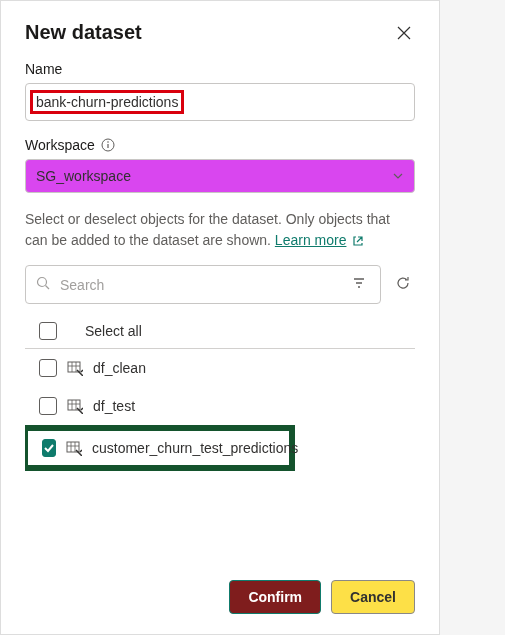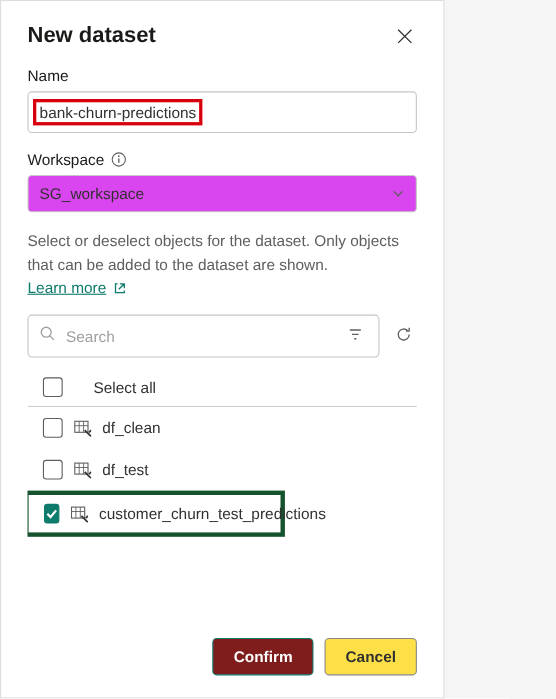--- a/index.html
+++ b/index.html
@@ -7,21 +7,21 @@
       margin: 0;
       padding: 0;
       font-family: "Segoe UI", -apple-system, sans-serif;
       background: #f5f5f5;
       width: 505px;
       height: 635px;
       overflow: hidden;
     }
     .dialog {
       background: #fff;
-      width: 404px;
+      width: 440px;
       height: 635px;
       border: 1px solid #ddd;
       padding: 20px 24px;
       position: relative;
       display: flex;
       flex-direction: column;
     }
     .dialog-header {
       display: flex;
       justify-content: space-between;
@@ -139,21 +139,21 @@
       border-bottom: 1px solid #d2d0ce;
       text-align: center;
     }
     .item-row {
       display: flex;
       align-items: center;
       gap: 10px;
       padding: 10px 14px;
     }
     .item-row.highlighted {
-      border: 4px solid #14532d;
+      border: 6px solid #14532d;
       margin-left: -3px;
       margin-right: 120px;
       margin-top: 0;
       padding: 8px 14px;
     }
     .checkbox {
       width: 18px;
       height: 18px;
       border: 1px solid #605e5c;
       border-radius: 3px;

